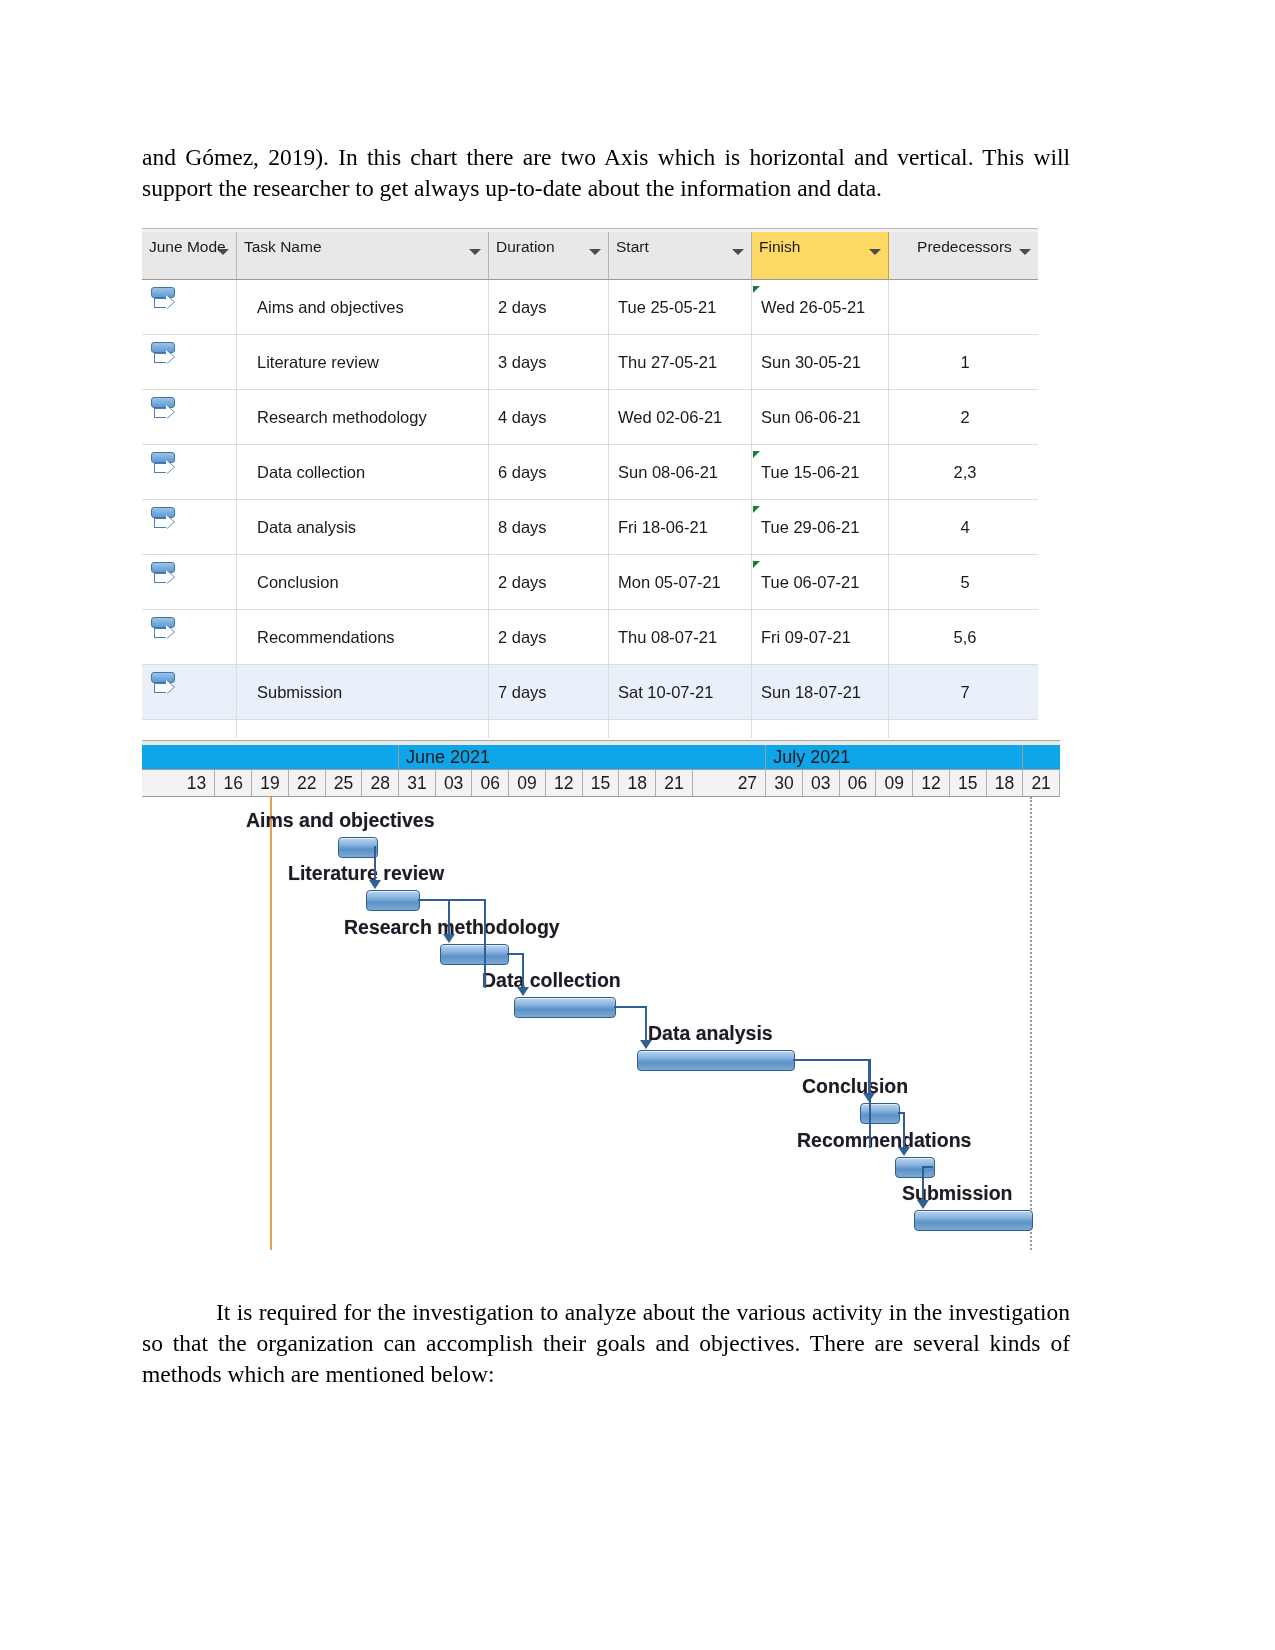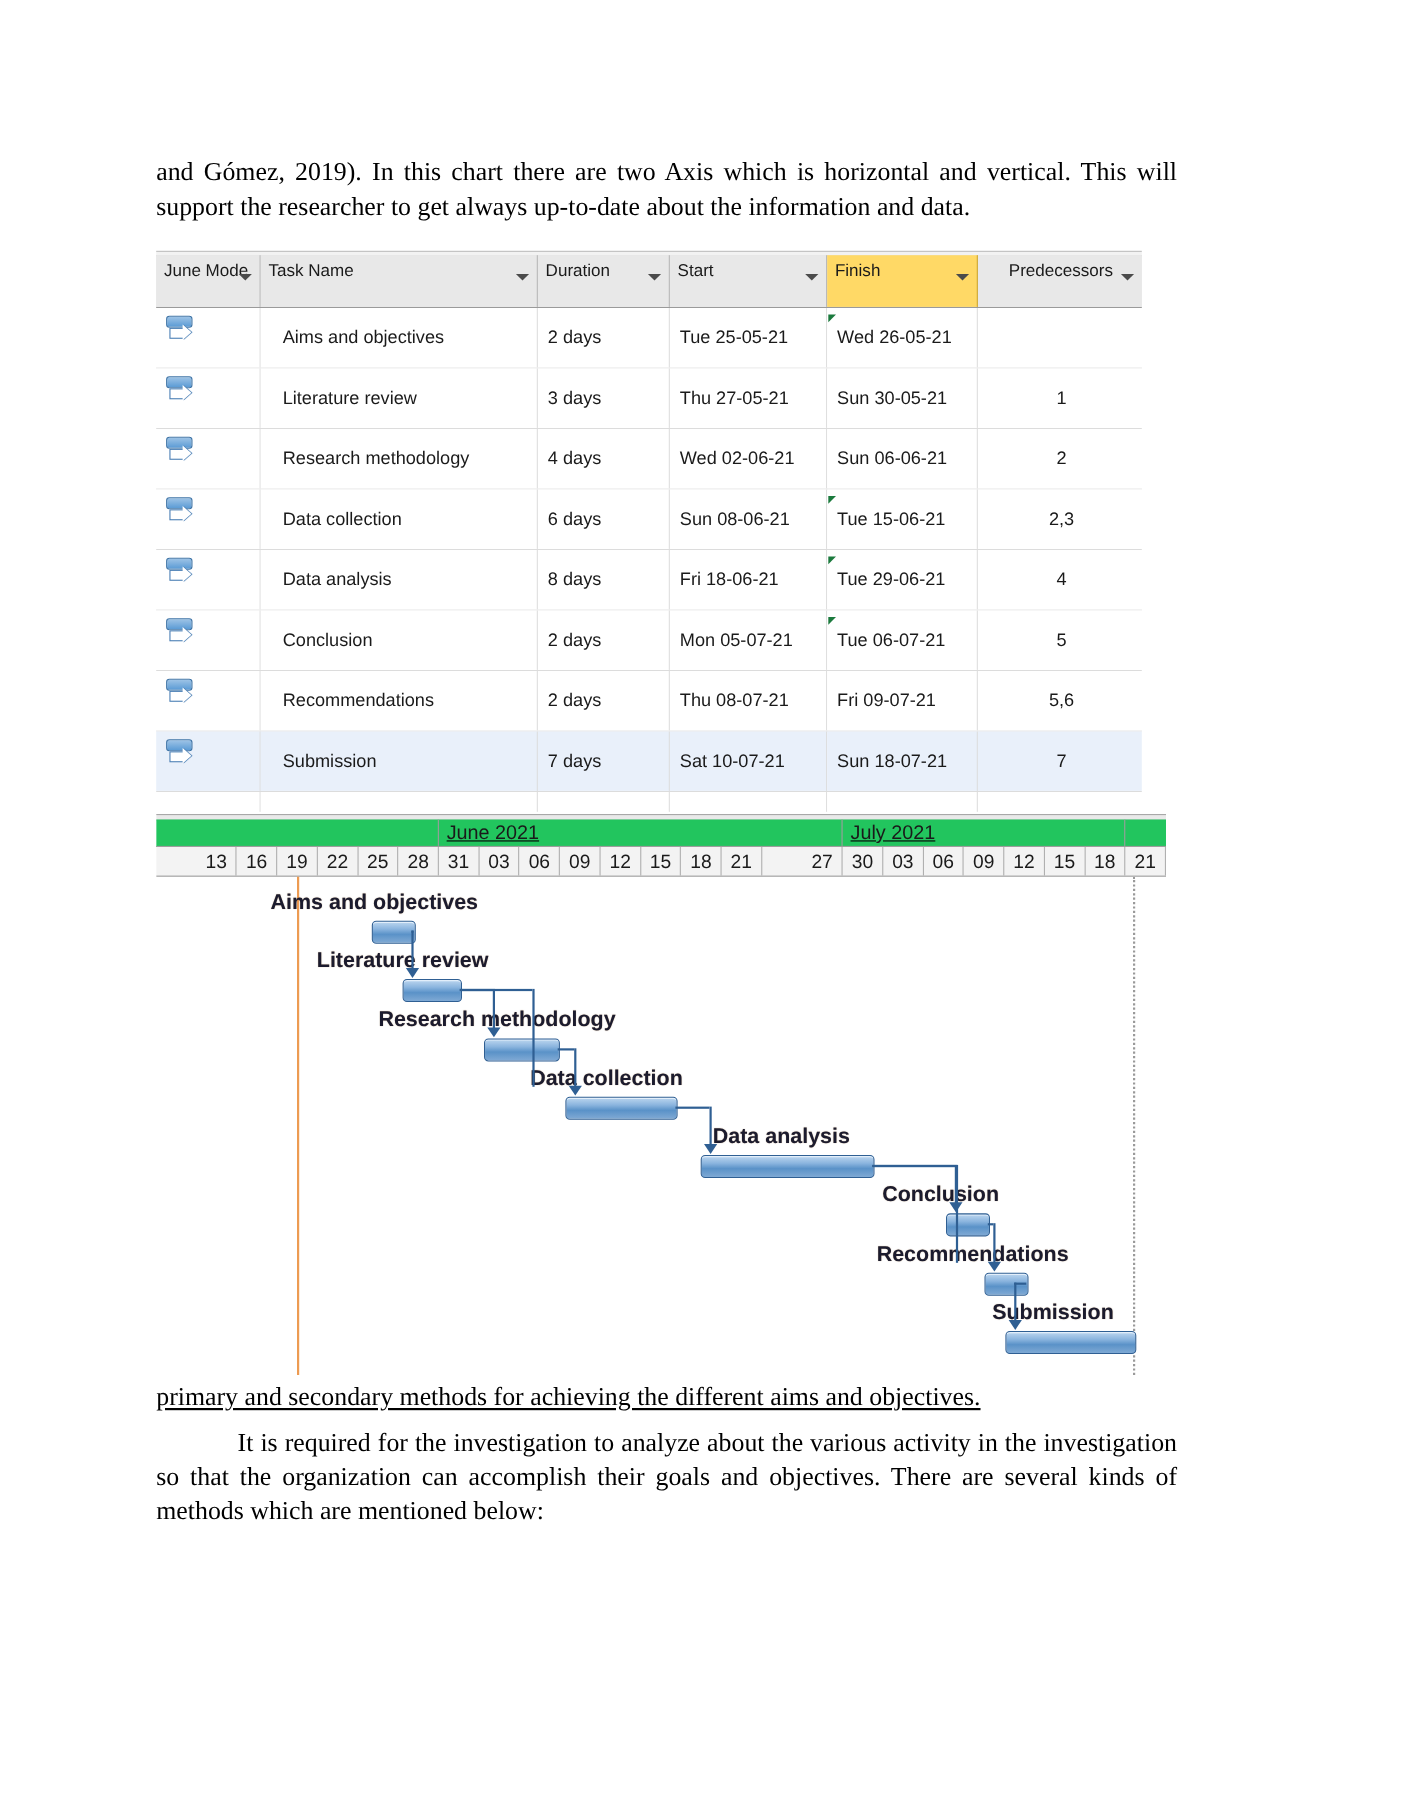--- a/index.html
+++ b/index.html
@@ -120,24 +120,23 @@
   .gantt {
     position:absolute; left:142px; top:740px;
     width:918px; height:510px;
     background:#ffffff;
     font-family:"Liberation Sans", sans-serif;
     overflow:hidden;
   }
   .g-topbar { position:absolute; left:0; top:0; width:918px; height:4px; background:#e9e9e9; border-top:1px solid #a8a8a8; border-bottom:1px solid #c8c8c8;}
   .g-months {
     position:absolute; left:0; top:5px; width:918px; height:25px;
-    background:#22c55e; display:flex;
+    background:#0ea5e9; display:flex;
     border-bottom:1px solid #9d9d9d;
     box-sizing:border-box;
-    text-decoration:underline;
   }
   .g-months .m {
     box-sizing:border-box;
     font-size:18px; color:#1a1a1a; padding-left:7px;
     line-height:24px; border-right:1px solid #9d9d9d;
     overflow:hidden; white-space:nowrap;
   }
   .g-days {
     position:absolute; left:0; top:30px; width:918px; height:27px;
     background:#f3f3f3; display:flex;
@@ -486,21 +485,18 @@
         <div class="lnk h" style="left: 780px; top: 369px; width: 11px;"></div>
         <div class="lnk v" style="left: 780px; top: 369px; height: 35px;"></div>
         <div class="arrowhead" style="left: 775px; top: 403px;"></div>
         <div class="lnk h" style="left: 276px; top: 102px; width: 66px;"></div>
         <div class="lnk v" style="left: 342px; top: 102px; height: 89px;"></div>
         <div class="lnk h" style="left: 651px; top: 262px; width: 76px;"></div>
         <div class="lnk v" style="left: 727px; top: 262px; height: 89px;"></div>
       </div>
   </div>
 
-  <div class="ul-line">
-    <span>primary and secondary methods for achieving the different aims and objectives.</span>
-  </div>
 
   <div class="para bottom">
     <span class="indent"></span><span>It is required for the investigation to analyze about the various activity in the investigation so that the organization can accomplish their goals and objectives. There are several kinds of methods which are mentioned below:</span>
   </div>
 
 </div>
 
 </body></html>

